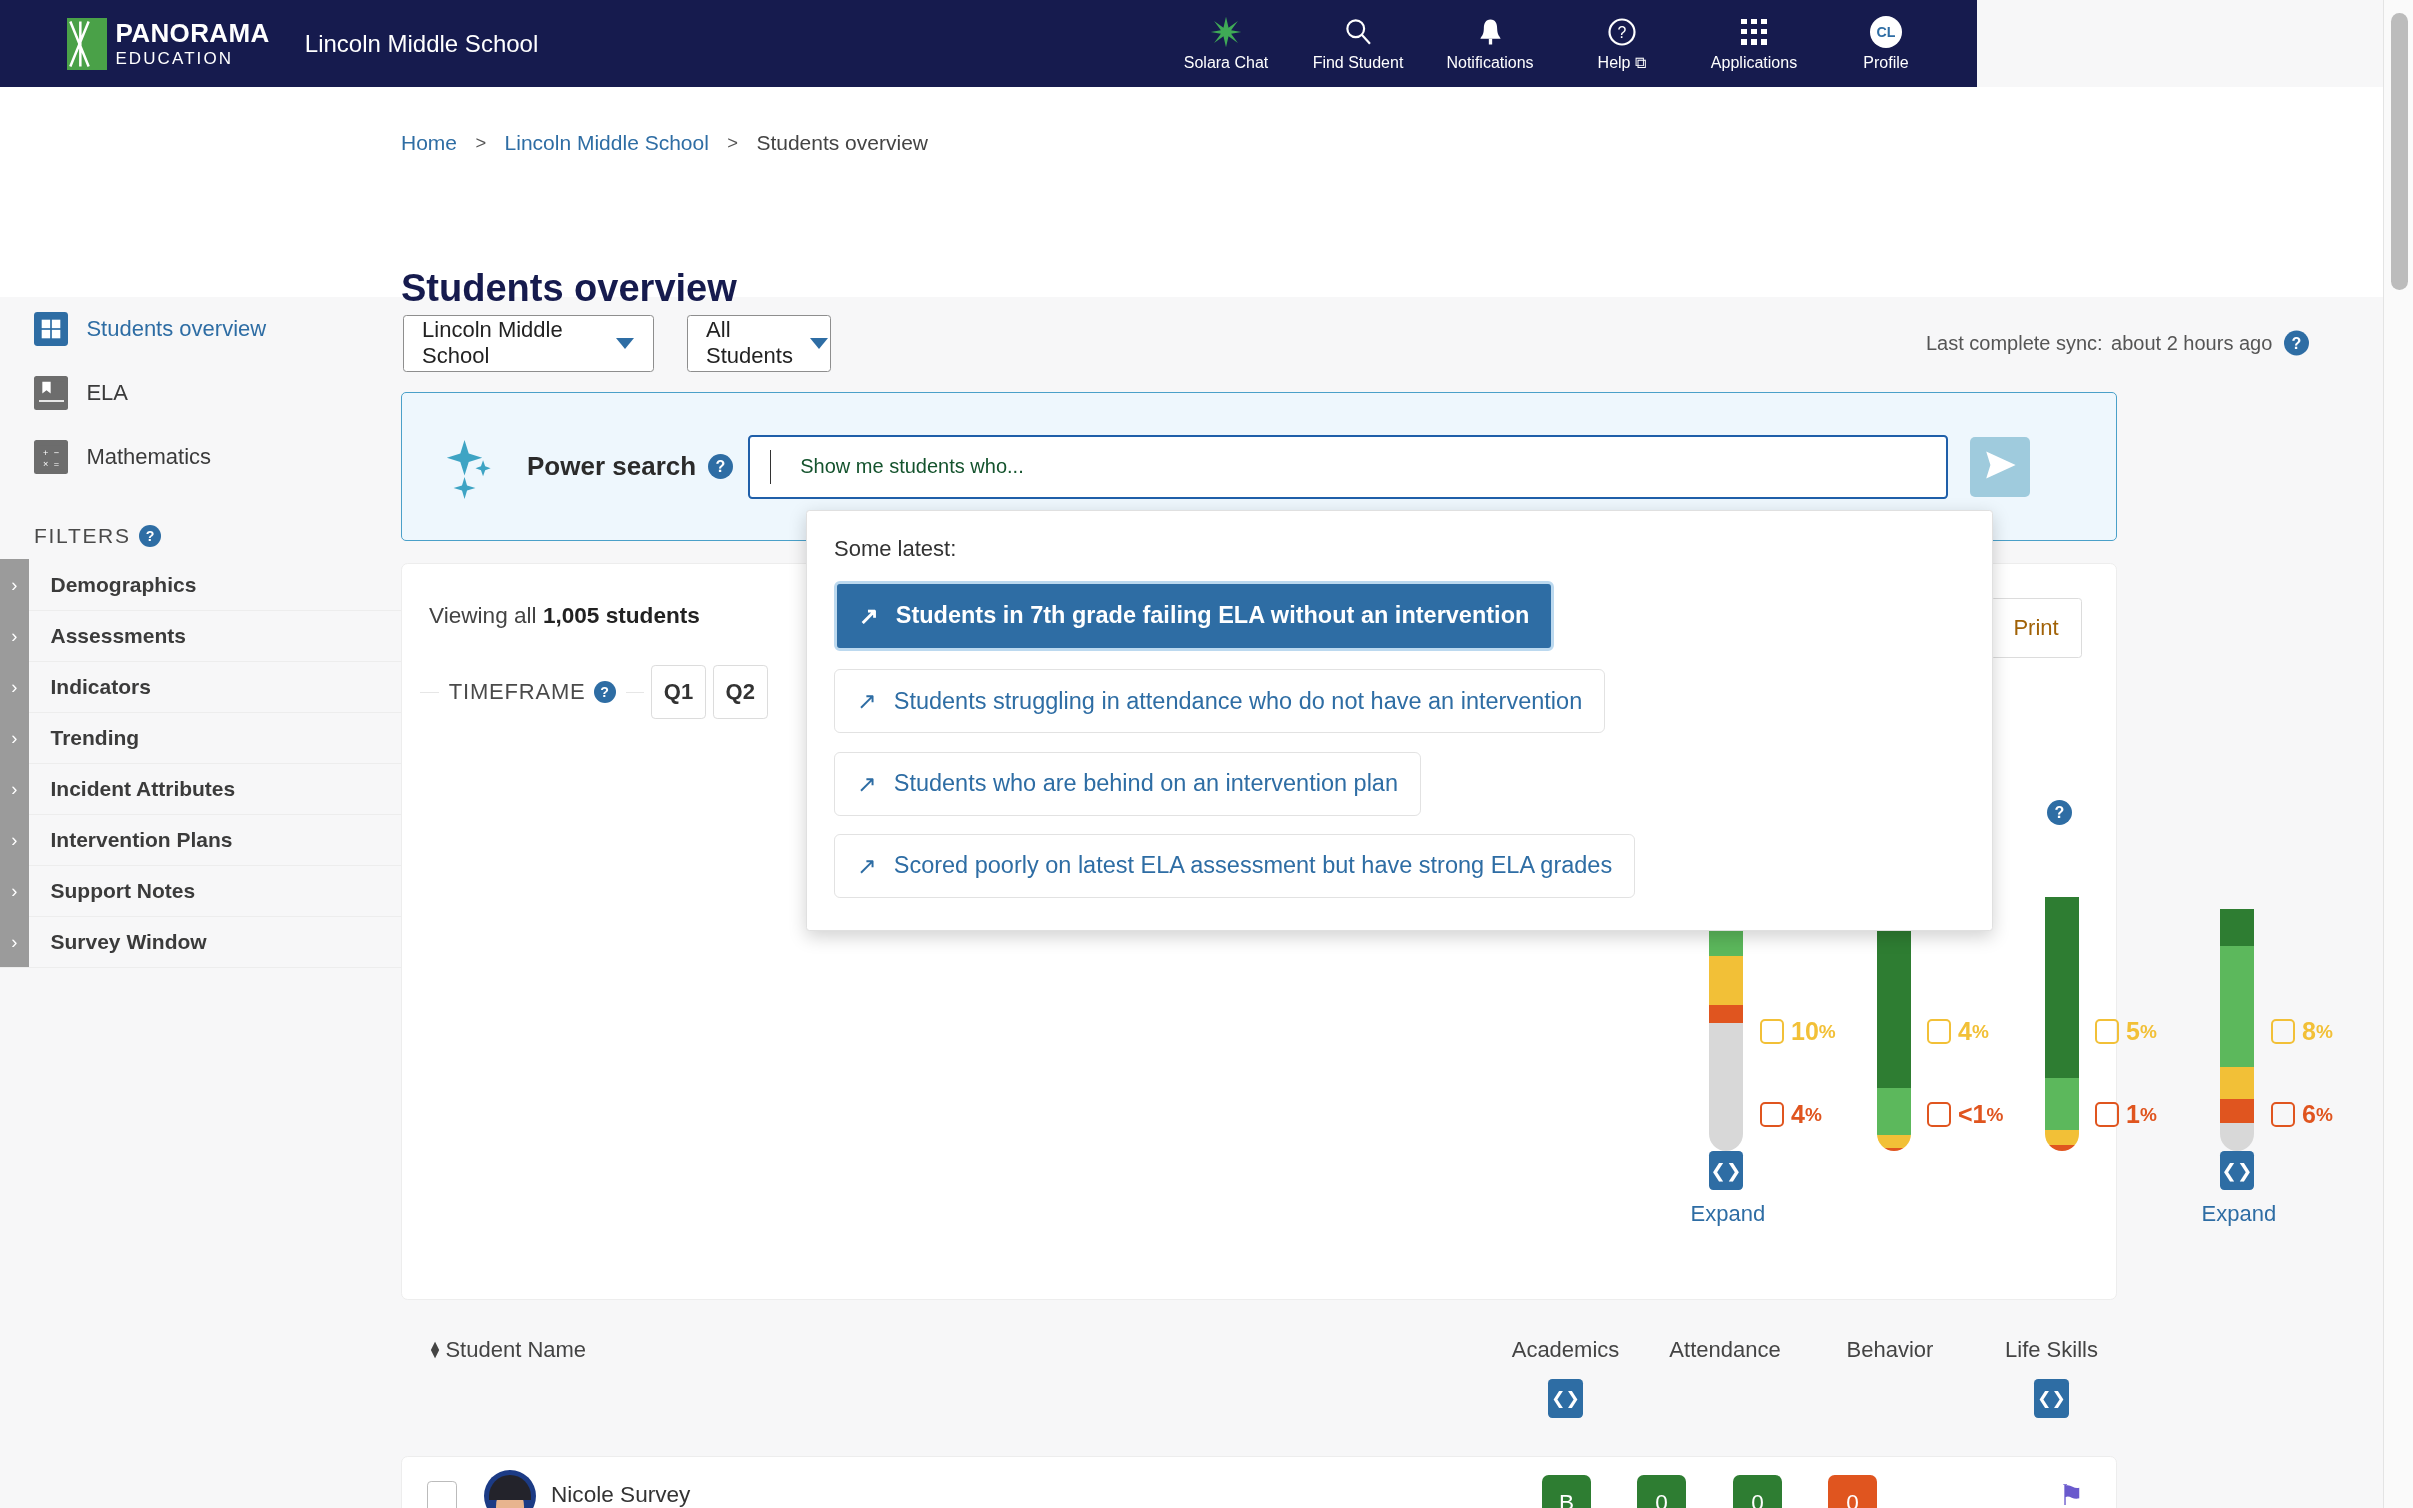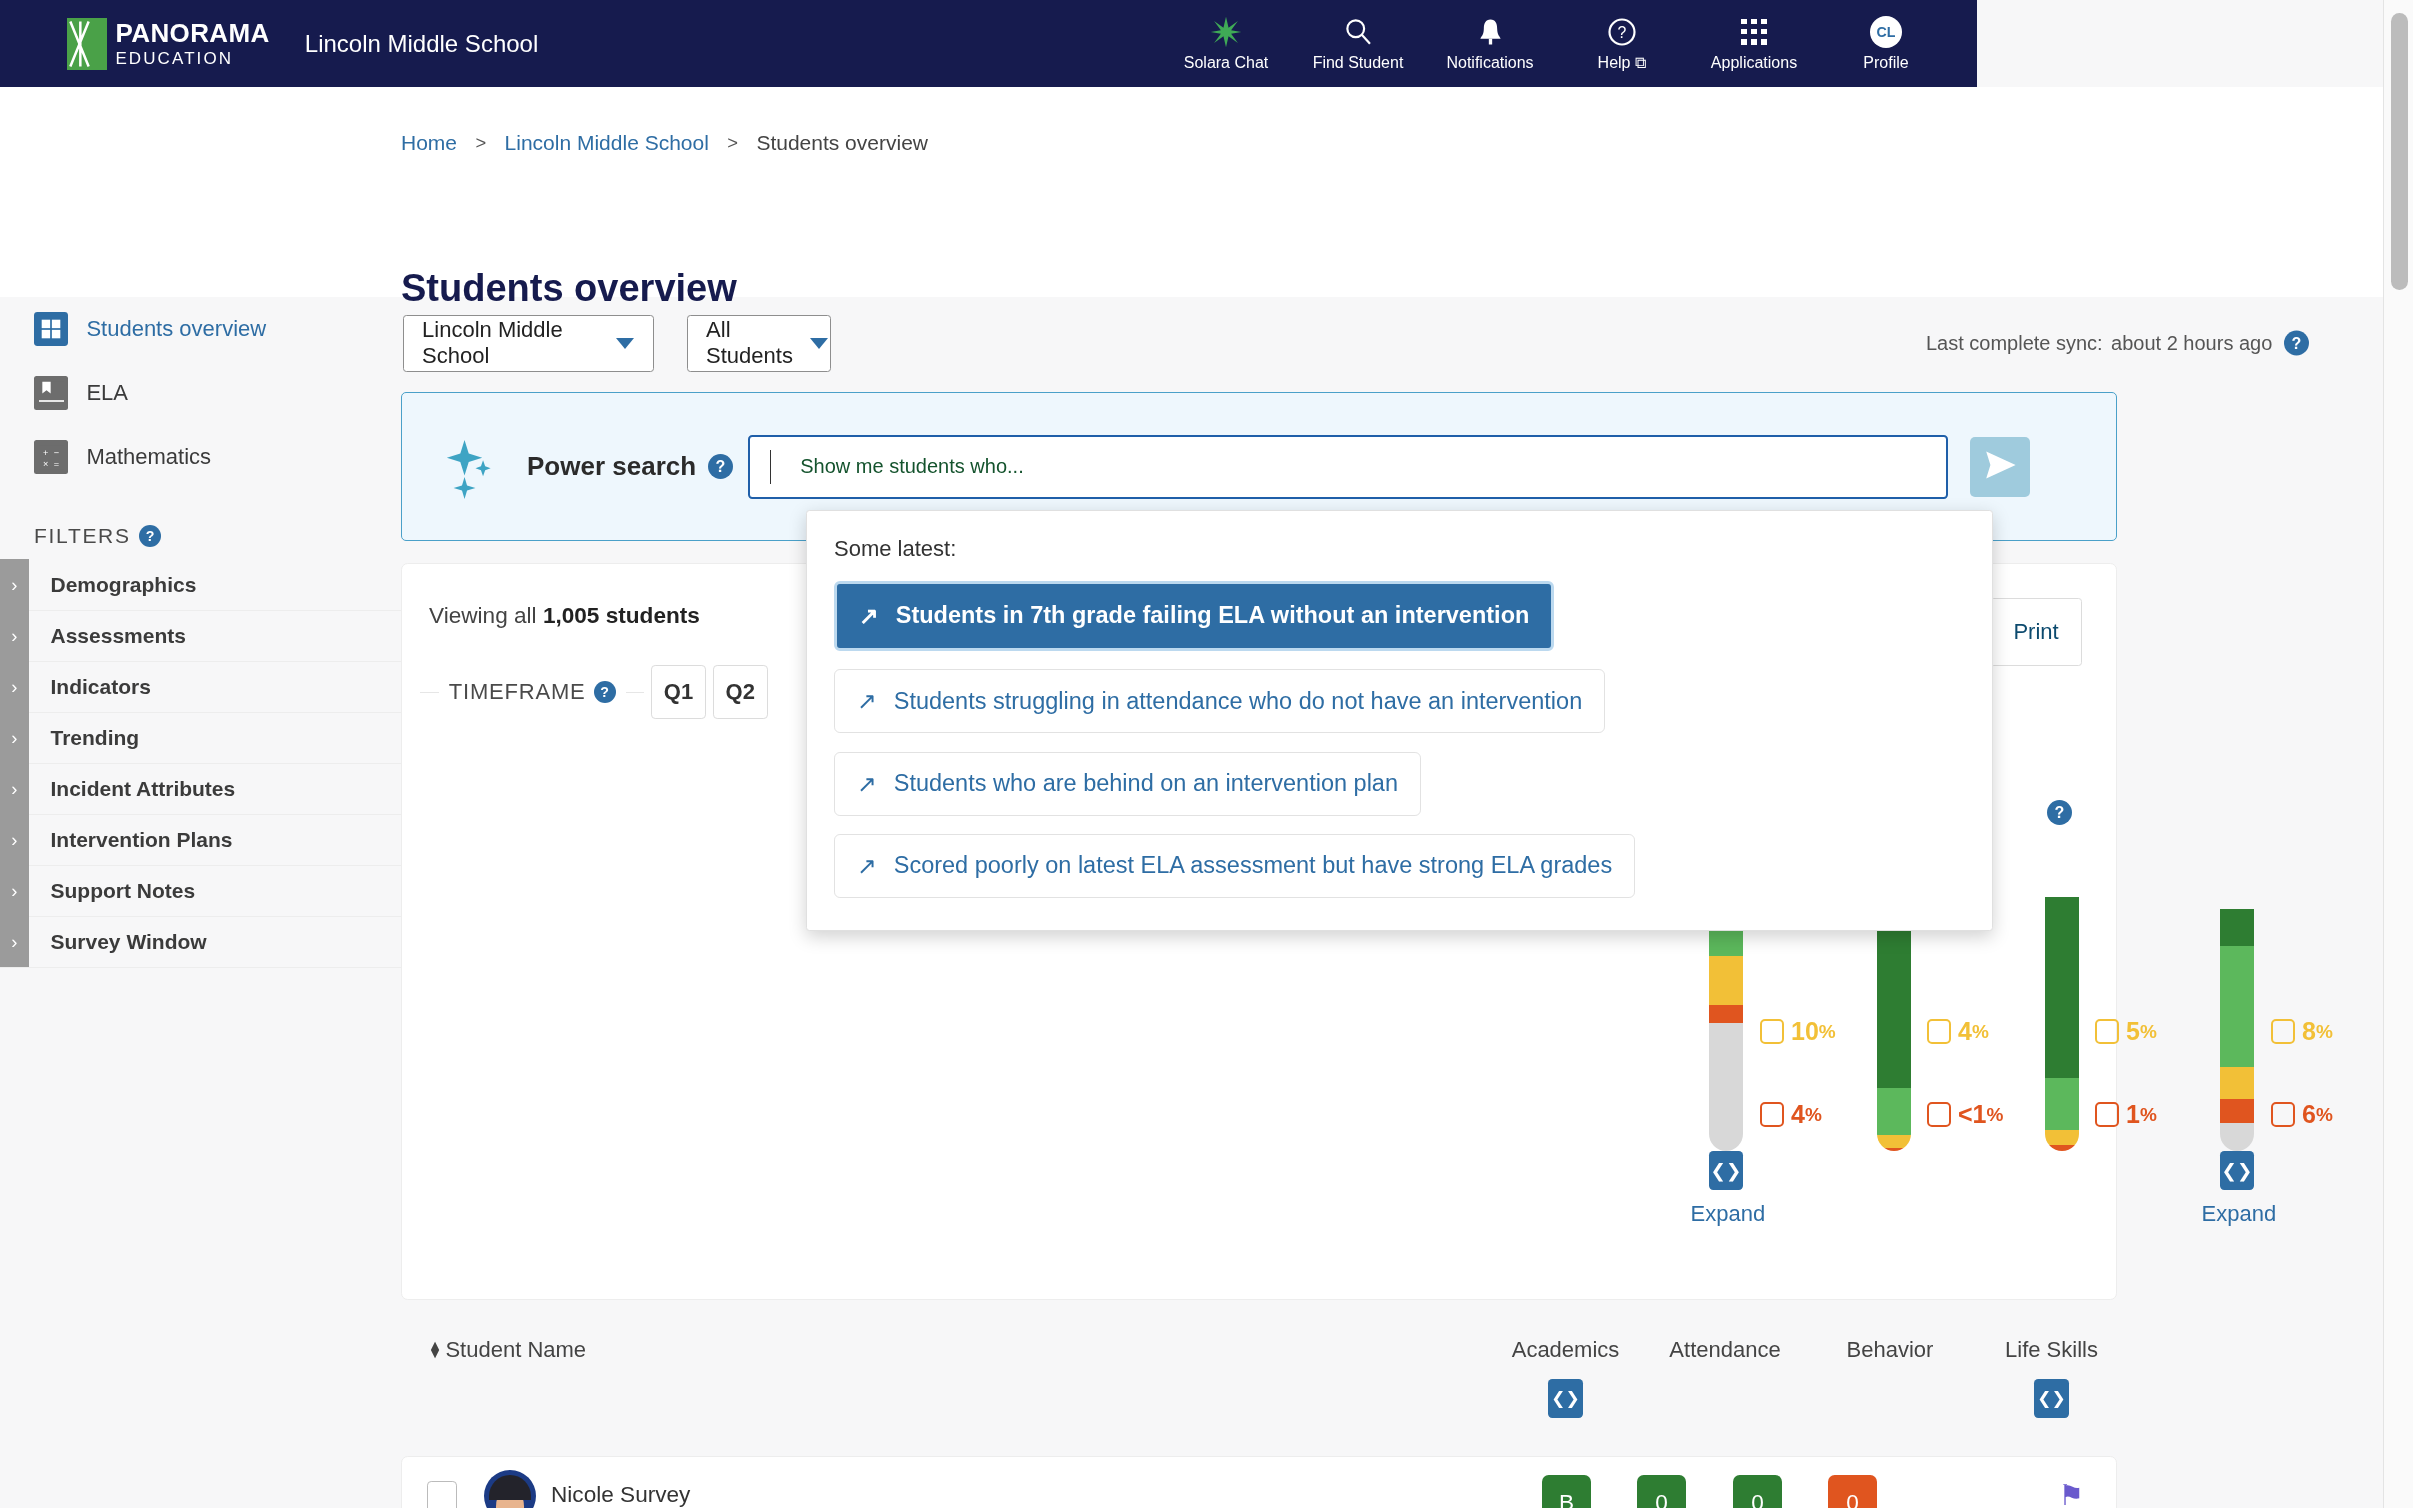--- a/index.html
+++ b/index.html
@@ -120,23 +120,23 @@
     height:70px;
   }
 
   
   .card {
     position:relative; margin-top:22px; width:1716px; height:737px;
     background:#fff; border:0.8px solid #ededed; border-radius:6.7px;
   }
   .viewingtxt { position:absolute; left:27px; top:39px; font-size:22.6px; color:#444;}
   .viewingtxt b { color:#222; }
-  .printbtn { position:absolute; right:34px; top:34px; width:92px; height:68px;
+  .printbtn { position:absolute; right:34px; top:34px; width:92px; height:60px;
               border:0.8px solid #dcdcdc; border-radius:3.4px; background:#fff;
-              display:flex;align-items:center;justify-content:center; font-size:22px; color:#0c4a6e; cursor:pointer;}
+              display:flex;align-items:center;justify-content:center; font-size:22px; color:#a16207; cursor:pointer;}
 
   .tfrow { position:absolute; left:18.4px; top:101px; display:flex; align-items:center; width:1643px;}
   .tfline { height:0.8px; background:#e6e6e6; width:18.4px; }
   .tflabel { font-size:22px; letter-spacing:0.8px; color:#4a4a4a; margin:0 10px; display:flex;align-items:center;}
   .tfbtn { width:55px;height:54px;border:0.8px solid #dcdcdc;border-radius:4.2px;background:#fff;
            display:flex;align-items:center;justify-content:center;font-size:22px;font-weight:bold;color:#333;
            margin-left:6.7px; cursor:pointer;}
   .cardq { position:absolute; right:44px; top:236px; }
 
   

